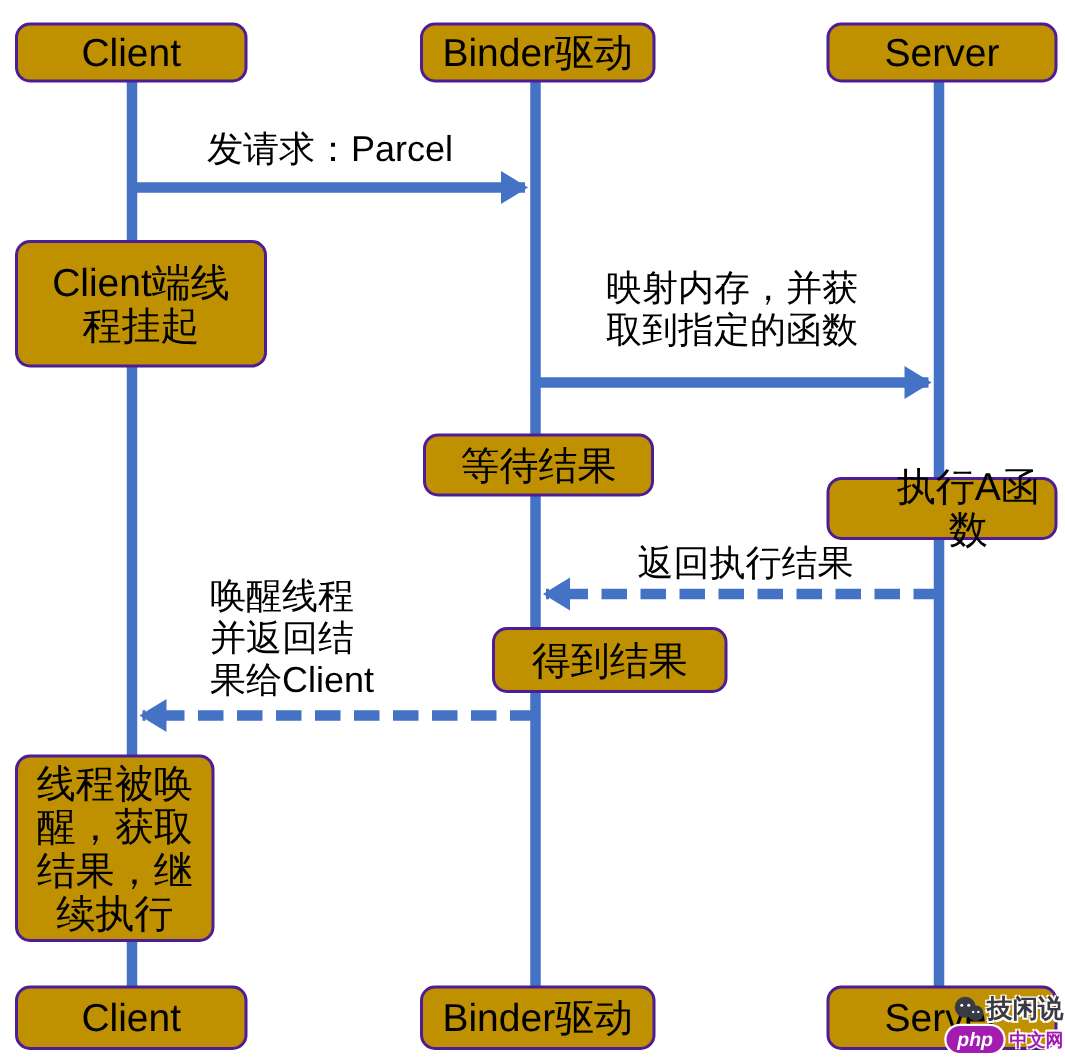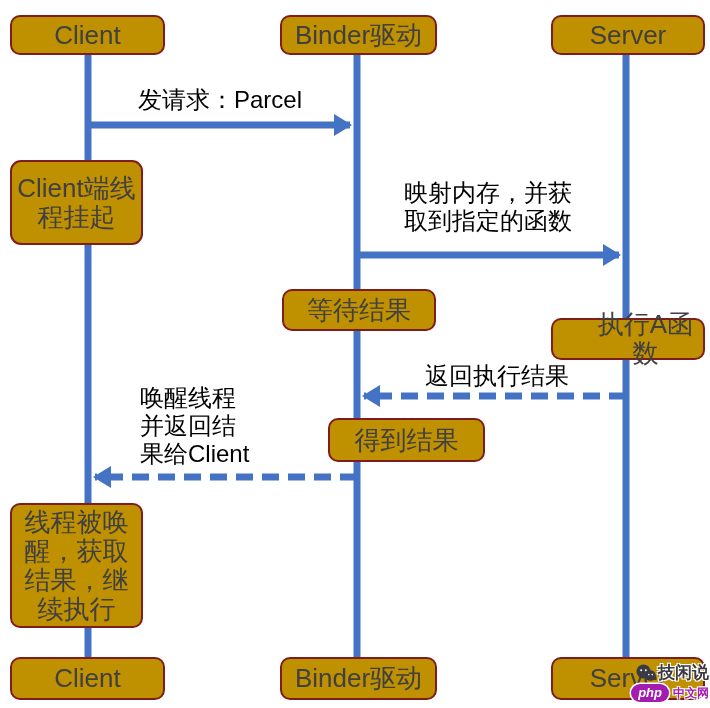--- a/index.html
+++ b/index.html
@@ -3,22 +3,22 @@
 <meta charset="utf-8">
 <style>
   html,body { margin:0; padding:0; }
   .stage {
     position:relative; width:710px; height:708px; background:#ffffff;
     font-family:"Liberation Sans", sans-serif; overflow:hidden;
   }
   .stage > svg { position:absolute; left:0; top:0; z-index:0; }
   .node {
     position:absolute; z-index:2; box-sizing:border-box;
-    background:#BF9000; border:2px solid #7f1d1d; border-radius:10px;
-    color:#404040; font-size:26px; line-height:29px;
+    background:#BF9000; border:2px solid #4c1d95; border-radius:10px;
+    color:#000000; font-size:26px; line-height:29px;
     display:flex; align-items:center; justify-content:center;
     text-align:center; white-space:pre-line;
   }
   .msg {
     position:absolute; z-index:2; color:#000000;
     font-size:24px; line-height:28px; text-align:center; white-space:pre-line;
   }
   .msg.left { text-align:left;margin-top:12px; }
   
   .watermark {
@@ -36,21 +36,21 @@
     box-shadow:0 0 0 1.5px #ffffff;
   }
   .wm-brand2 {
     color:#a21caf; font-weight:bold; font-size:12px; margin-left:4px;
     text-shadow:-1px -1px 0 #fff, 1px -1px 0 #fff, -1px 1px 0 #fff, 1px 1px 0 #fff;
   }
   
   .n-client-top   { left:10px;  top:15px;  width:155px; height:40px; }
   .n-binder-top   { left:280px; top:15px;  width:157px; height:40px; }
   .n-server-top   { left:551px; top:15px;  width:154px; height:40px; }
-  .n-client-susp  { left:10px;  top:160px; width:133px; height:85px;border-radius:11px; }
+  .n-client-susp  { left:10px;  top:160px; width:168px; height:85px; }
   .n-wait         { left:282px; top:289px; width:154px; height:42px; }
   .n-exec         { left:551px; top:318px; width:154px; height:42px;padding-left:35px; }
   .n-got          { left:280px; top:418px; width:157px; height:44px;margin-left:48px; }
   .n-wake         { left:10px;  top:503px; width:133px; height:125px; }
   .n-client-bot   { left:10px;  top:657px; width:155px; height:43px; }
   .n-binder-bot   { left:280px; top:657px; width:157px; height:43px; }
   .n-server-bot   { left:551px; top:657px; width:154px; height:43px; }
   
   .m-send   { left:100px; top:86px;  width:240px; }
   .m-map    { left:378px; top:179px; width:220px; }

